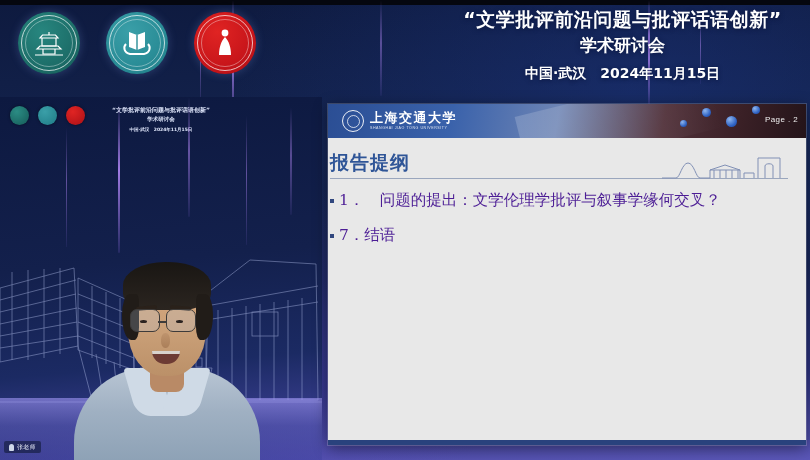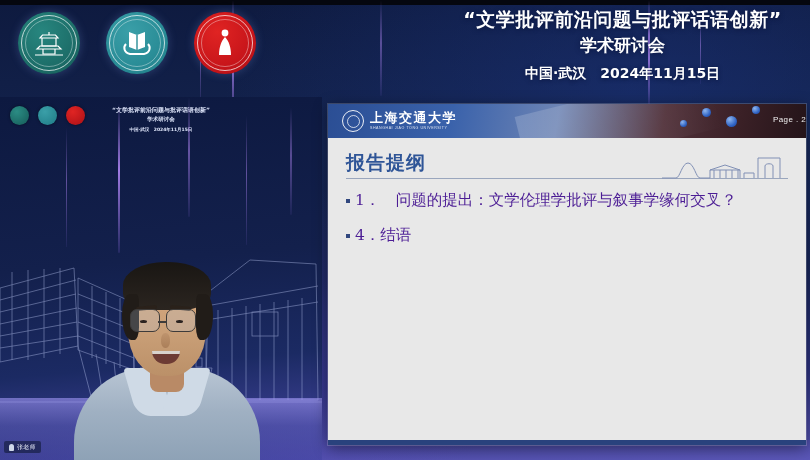--- a/index.html
+++ b/index.html
@@ -93,24 +93,24 @@
   .sl-head{position:relative;height:34px;overflow:hidden;
     background:linear-gradient(100deg,#2b4e94 0%,#3a62ab 26%,#6d84b4 48%,#51313a 70%,#3a2026 86%,#241419 100%);}
   .sl-head .sheen{position:absolute;left:40%;top:-12px;width:200px;height:60px;transform:rotate(-14deg);
     background:linear-gradient(90deg,rgba(255,255,255,.18),rgba(255,255,255,0));}
   .sl-logo{position:absolute;left:14px;top:6px;display:flex;align-items:center;gap:6px;}
   .sl-seal{width:20px;height:20px;border-radius:50%;border:1.4px solid rgba(255,255,255,.9);position:relative;}
   .sl-seal:after{content:"";position:absolute;inset:3.5px;border-radius:50%;border:1px solid rgba(255,255,255,.75);}
   .sl-uni-cn{font-family:"DejaVu Serif","Liberation Serif",serif;font-size:13px;font-weight:700;color:#fff;
     letter-spacing:1.5px;line-height:14px;}
   .sl-uni-en{font-size:3.6px;color:rgba(255,255,255,.82);letter-spacing:.55px;line-height:6px;}
-  .pagenum{position:absolute;right:0;top:11px;font-size:8px;color:#f0f0f0;letter-spacing:.4px;padding-left:36px;}
+  .pagenum{position:absolute;right:8px;top:11px;font-size:8px;color:#f0f0f0;letter-spacing:.4px;padding-left:36px;}
   .dot{position:absolute;border-radius:50%;background:radial-gradient(circle at 34% 30%,#8fb6ee,#2f63c4 62%,#1b3f92);}
 
-  .sl-body{position:relative;height:307px;background:#e8e8e8;padding:11px 18px 0 18px;box-sizing:border-box;}
+  .sl-body{position:relative;height:307px;background:#e8e8e8;padding:11px 18px 0 2px;box-sizing:border-box;}
   .sl-title{font-family:"DejaVu Sans","Liberation Sans",sans-serif;font-size:19px;font-weight:700;color:#2f5597;
     letter-spacing:1px;line-height:26px;}
   .rule{position:relative;margin-top:3px;height:1px;background:#9aa6bd;}
   .skyline{position:absolute;right:4px;bottom:0;width:122px;height:24px;}
   .bullets{margin-top:9px;}
   .bl{display:flex;gap:5px;margin-bottom:10px;font-family:"DejaVu Serif","Liberation Serif",serif;
     font-size:15.5px;color:#4c1d95;line-height:25px;}
   .bl .mk{flex:0 0 auto;width:4px;height:4px;background:#31477e;margin-top:11px;}
   .bl .tx{flex:1 1 auto;}
   .sl-foot{position:absolute;left:0;bottom:0;width:478px;height:5px;background:#29427d;}
@@ -275,19 +275,19 @@
         </svg>
       </div>
 
       <div class="bullets">
         <div class="bl">
           <span class="mk"></span>
           <span class="tx">1．　问题的提出：文学伦理学批评与叙事学缘何交叉？</span>
         </div>
         <div class="bl">
           <span class="mk"></span>
-          <span class="tx">4．结语</span>
+          <span class="tx">7．结语</span>
         </div>
       </div>
     </div>
     <div class="sl-foot"></div>
   </div>
 </div>
 
 </body></html>

